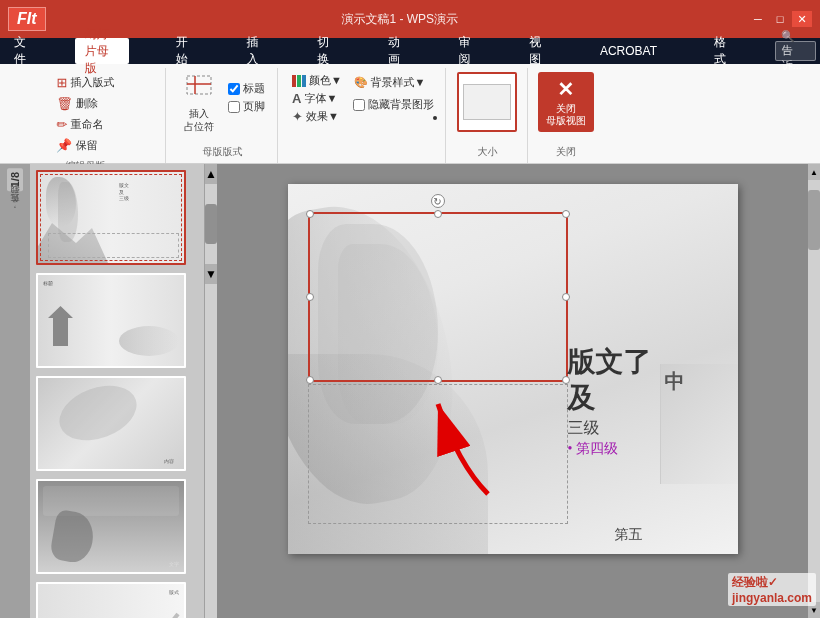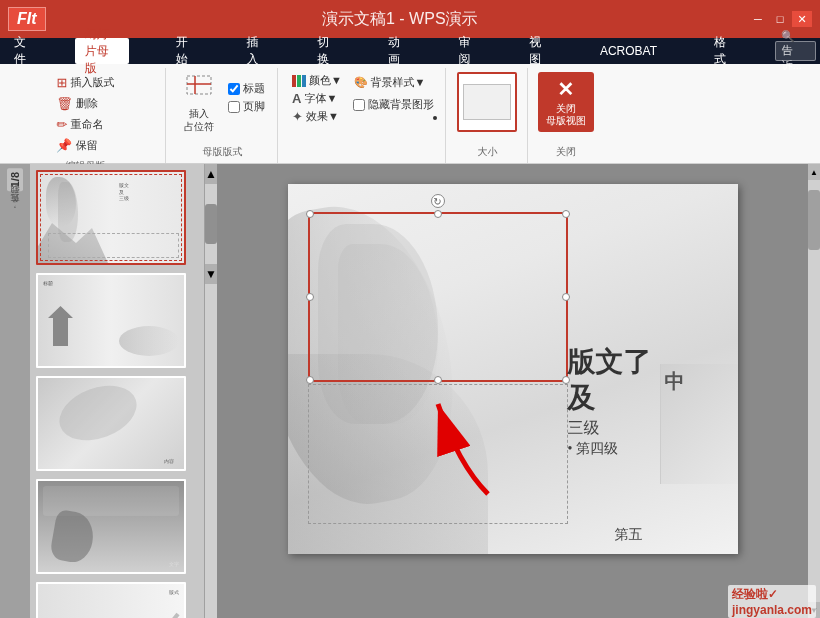--- a/index.html
+++ b/index.html
@@ -18,21 +18,21 @@
     .title-bar-logo {
       background: #e74c3c;
       color: white;
       font-weight: bold;
       font-size: 16px;
       padding: 2px 8px;
       margin-right: 6px;
       border: 1px solid rgba(255,255,255,0.4);
       font-style: italic;
     }
-    .title-text { flex: 1; text-align: center; font-size: 16px; color: rgba(255,255,255,0.9); }
+    .title-text { flex: 1; text-align: center; font-size: 12px; color: rgba(255,255,255,0.9); }
     .title-controls { display: flex; gap: 2px; }
     .title-btn { width: 20px; height: 16px; background: transparent; border: none; color: white; font-size: 11px; cursor: pointer; display: flex; align-items: center; justify-content: center; }
     .title-btn.close { background: #e74c3c; }
 
     
     .menu-bar {
       height: 26px;
       background: #0f172a;
       display: flex;
       align-items: center;
@@ -382,29 +382,29 @@
       font-family: 'SimSun', serif;
     }
     .slide-text-small {
       font-size: 16px;
       color: #444;
       font-family: 'SimSun', serif;
       line-height: 1.4;
     }
     .slide-text-bullet {
       font-size: 14px;
-      color: #404040;
+      color: #a21caf;
       font-family: 'SimSun', serif;
       line-height: 1.4;
     }
 
     
     .watermark {
       position: absolute;
-      bottom: 0; right: 4px;
+      bottom: 12px; right: 4px;
       font-size: 12px;
       color: #c0392b;
       background: rgba(255,255,255,0.7);
       padding: 1px 4px;
       border-radius: 2px;
       font-weight: bold;
     }
 
     
     .right-img-area {

